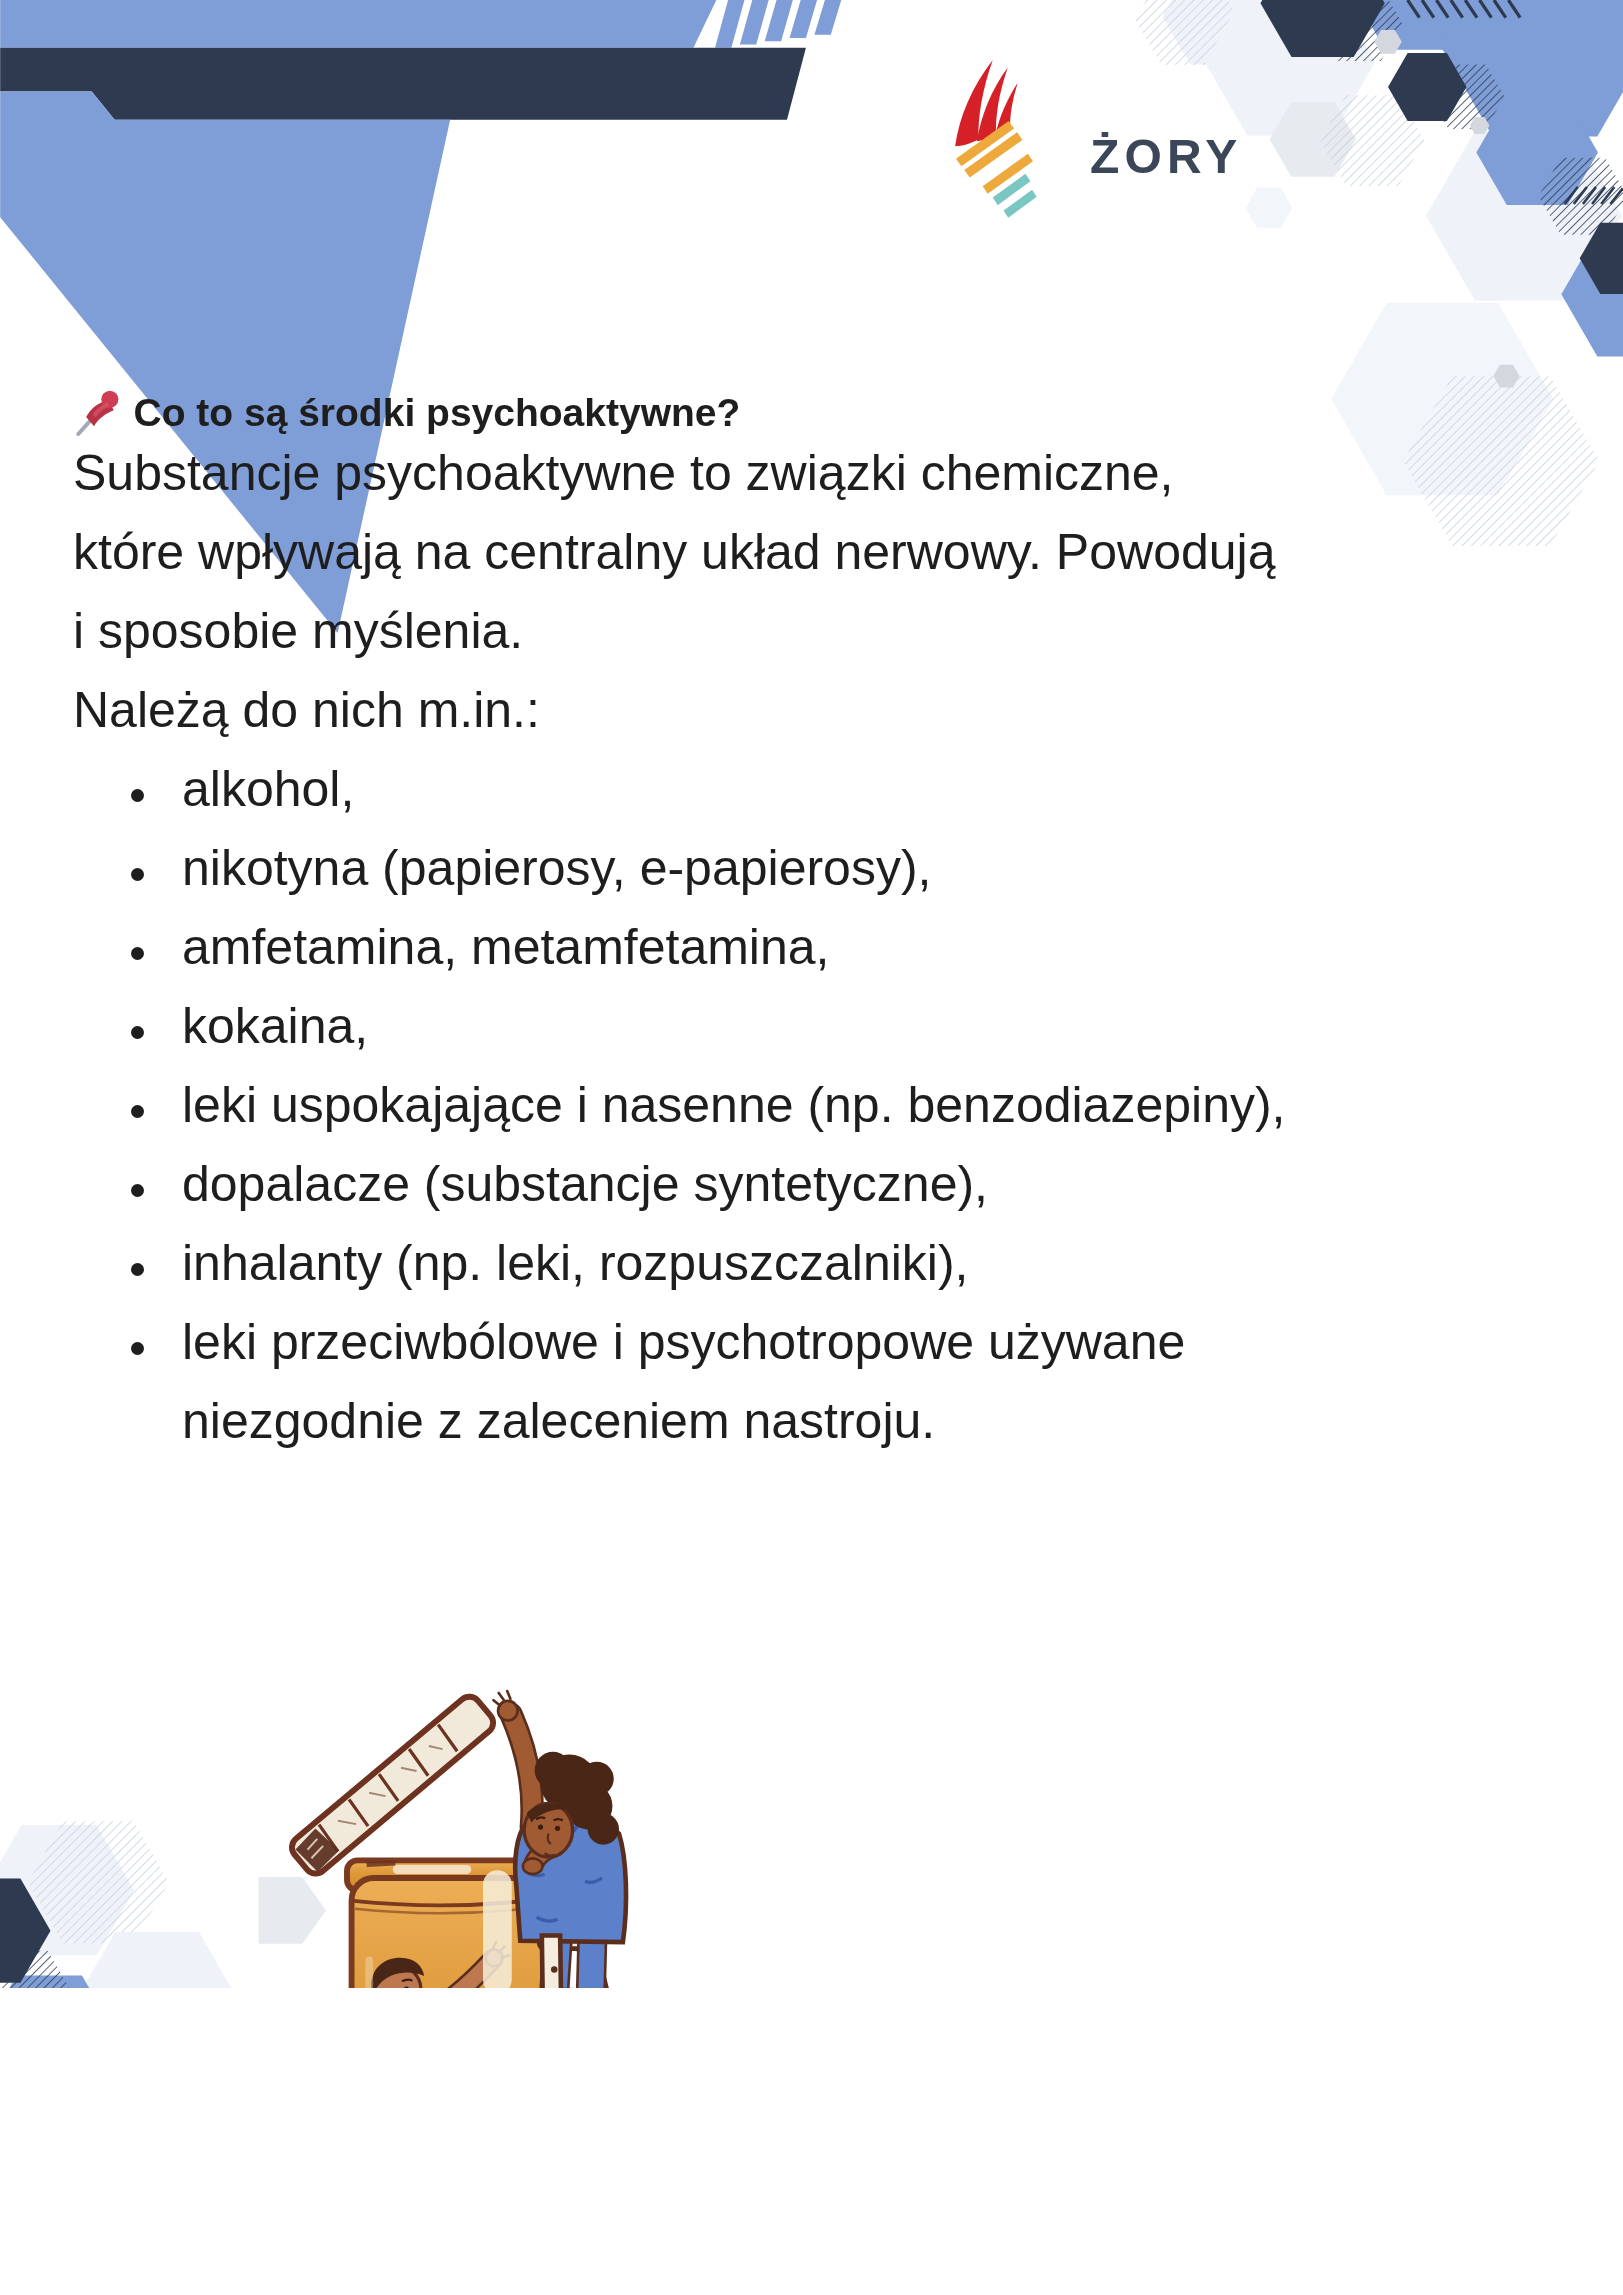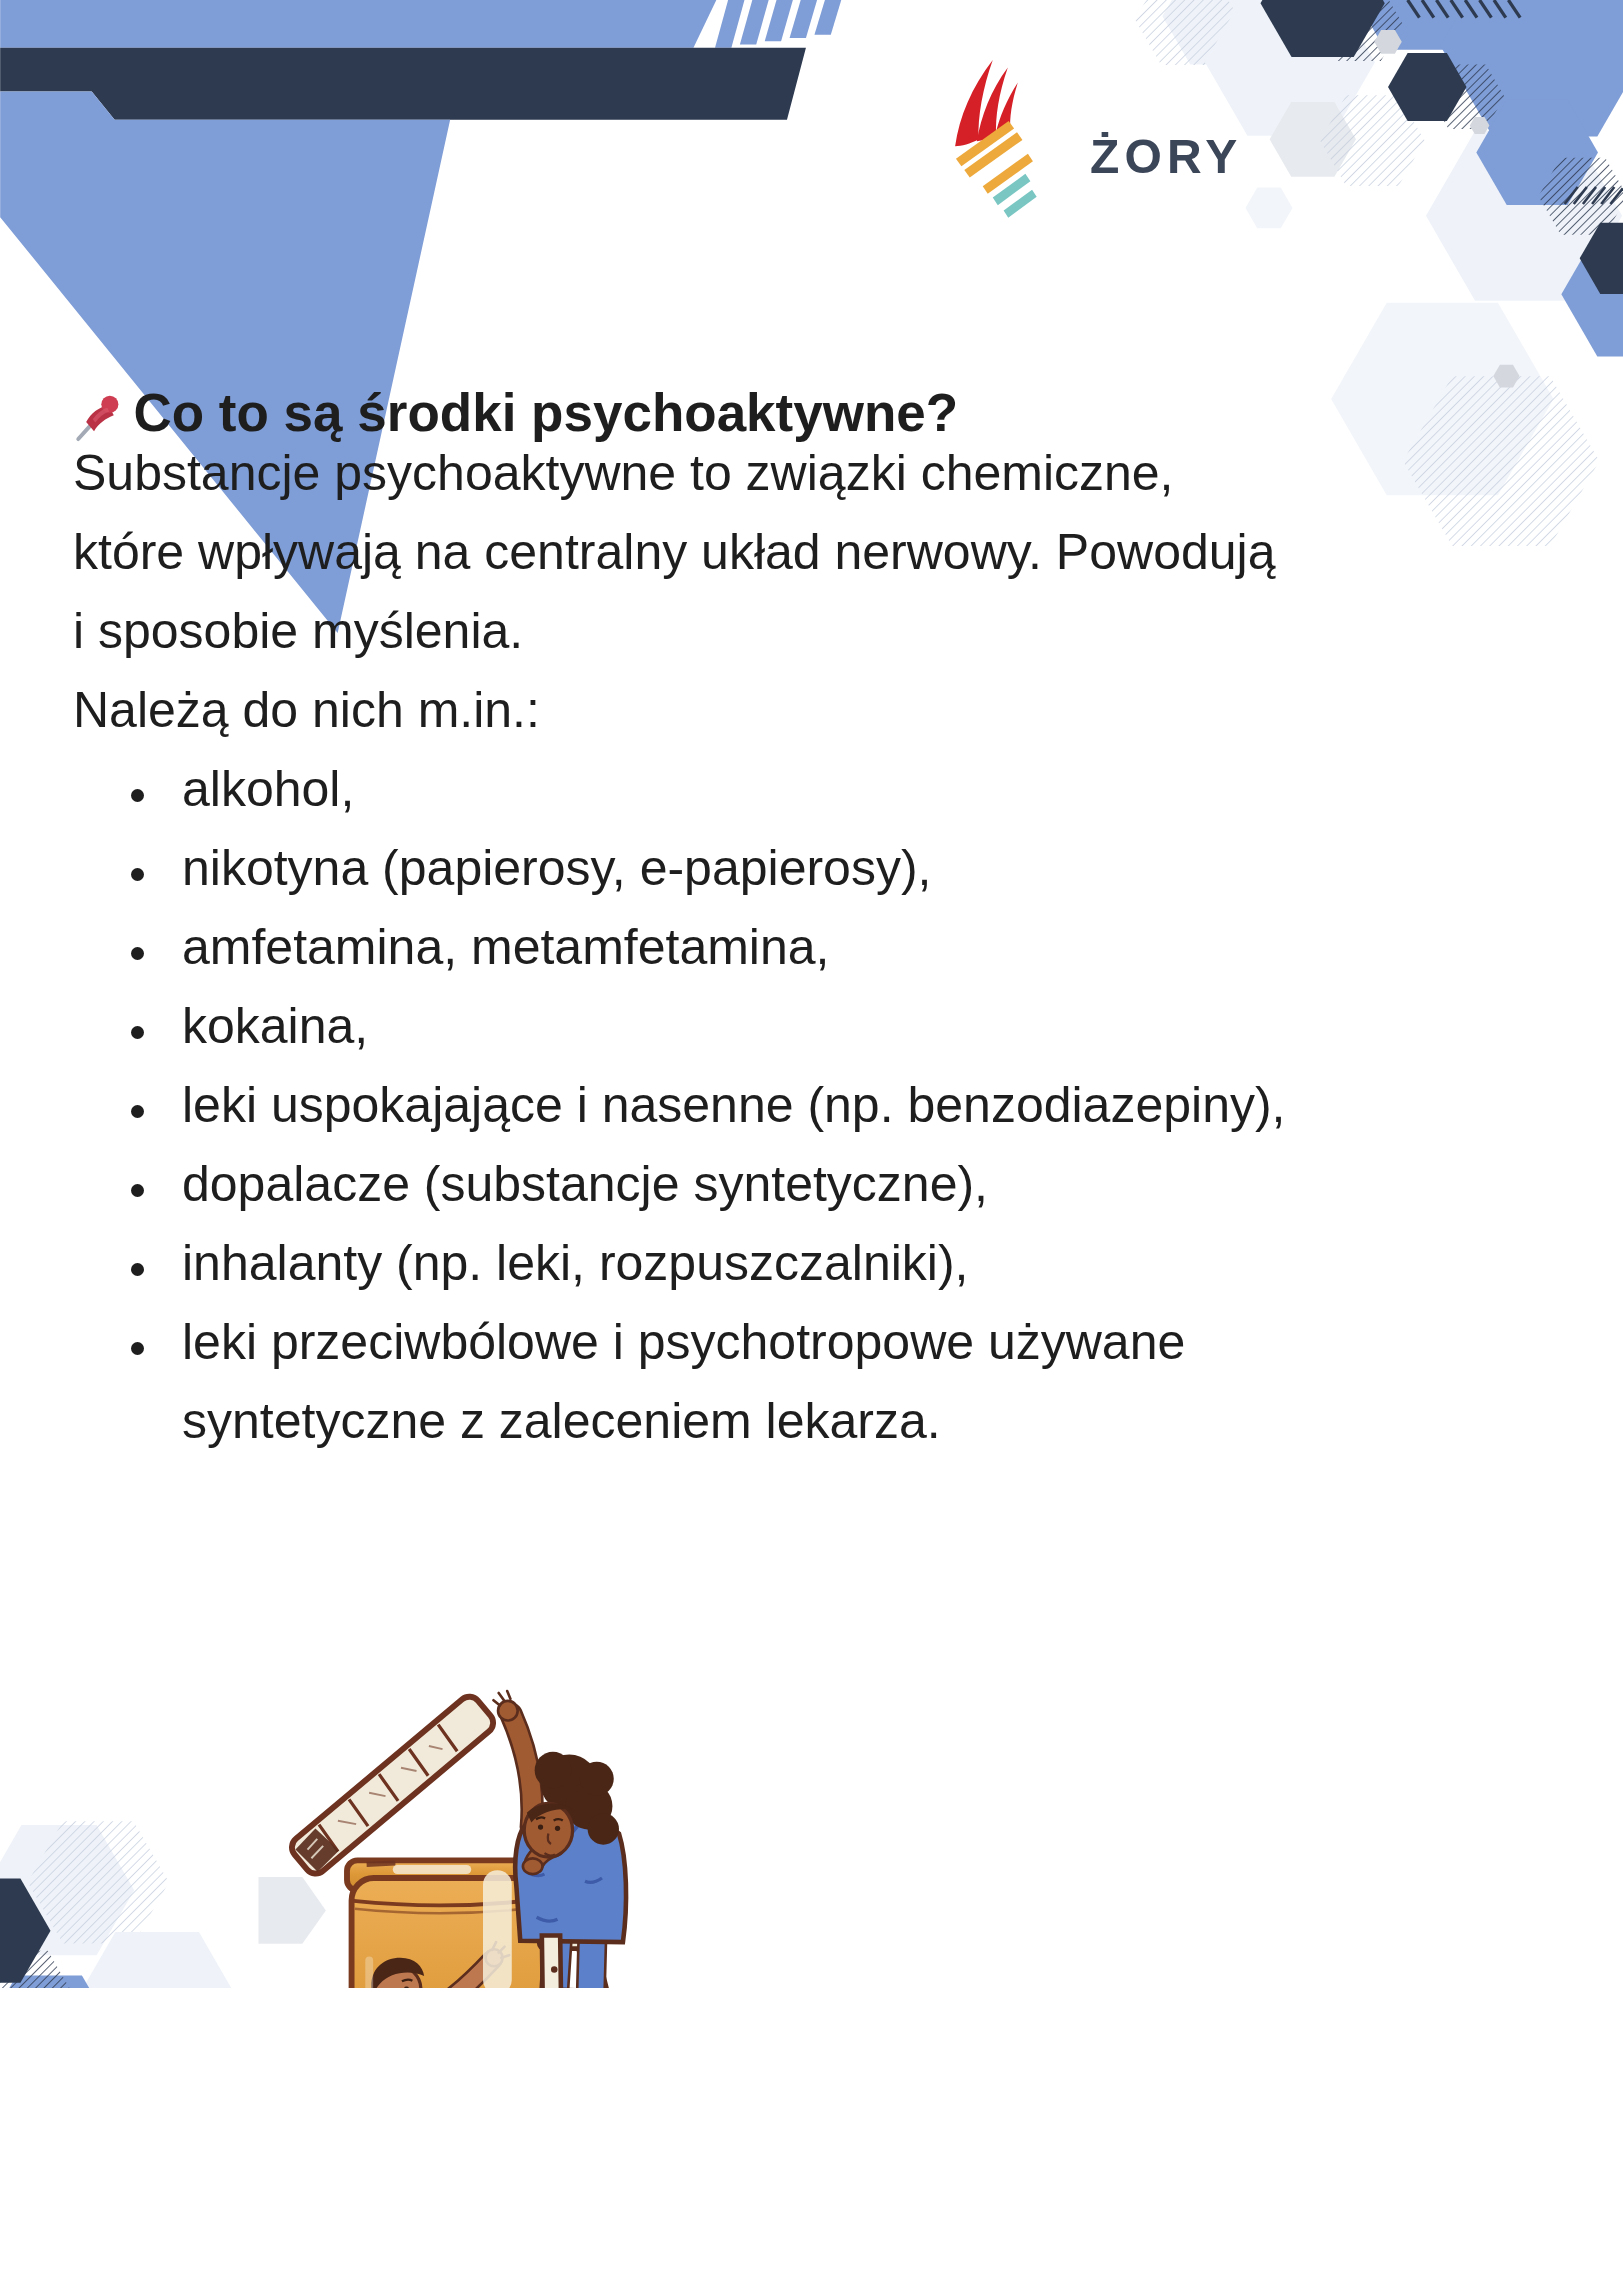--- a/index.html
+++ b/index.html
@@ -9,21 +9,21 @@
   }
   *{margin:0;padding:0;box-sizing:border-box}
   body{background:#ffffff;font-family:"Liberation Sans",sans-serif}
   .page{position:relative;width:1623px;height:1988px;background:#ffffff;overflow:hidden}
   .deco-svg{position:absolute;left:0;top:0;width:1623px;height:2295px}
   .logo{position:absolute;left:942px;top:52px;width:458px;height:183px}
   .logo svg{position:absolute;left:0;top:0}
   .wordmark{position:absolute;left:148px;top:77px;font-weight:700;font-size:48px;
     letter-spacing:5.2px;color:var(--wordmark)}
   .content{position:absolute;left:73px;top:383px;width:1505px;color:var(--text_color)}
-  .heading{display:flex;align-items:flex-end;gap:10.5px;font-size:53px;font-weight:700;
+  .heading{display:flex;align-items:center;gap:10.5px;font-size:39px;font-weight:700;
     line-height:60px;white-space:nowrap}
   .heading .pin{flex:0 0 auto;width:50px;height:50px}
   .para{margin-top:-9.2px}
   .para-line{font-size:50px;line-height:79px;white-space:nowrap}
   ul.bullets{list-style:none;margin:0;padding:0}
   ul.bullets li{position:relative;padding-left:109px;font-size:50px;line-height:79px}
   ul.bullets li::before{content:"";position:absolute;left:58px;top:39px;width:13px;height:13px;
     border-radius:50%;background:var(--text_color)}
   .bullet-text{white-space:pre-line}
   .illu{position:absolute;left:262px;top:1662px;width:510px;height:589px}
@@ -173,21 +173,21 @@
     <ul class="bullets">
 
     <li><span class="bullet-text">alkohol,</span></li>
         <li><span class="bullet-text">nikotyna (papierosy, e-papierosy),</span></li>
         <li><span class="bullet-text">amfetamina, metamfetamina,</span></li>
         <li><span class="bullet-text">kokaina,</span></li>
         <li><span class="bullet-text">leki uspokajające i nasenne (np. benzodiazepiny),</span></li>
         <li><span class="bullet-text">dopalacze (substancje syntetyczne),</span></li>
         <li><span class="bullet-text">inhalanty (np. leki, rozpuszczalniki),</span></li>
         <li><span class="bullet-text">leki przeciwbólowe i psychotropowe używane
-syntetyczne z zaleceniem lekarza.</span></li>
+niezgodnie z zaleceniem nastroju.</span></li>
       </ul>
   </div>
 
   <svg class="illu" viewBox="0 0 780 900" xmlns="http://www.w3.org/2000/svg">
     <defs>
       <linearGradient id="jarG" x1="0" y1="0" x2="0" y2="1">
         <stop offset="0" stop-color="#ECAE55"></stop>
           <stop offset="0.45" stop-color="#DD9838"></stop>
           <stop offset="1" stop-color="#CE8A2E"></stop>
       </linearGradient>

